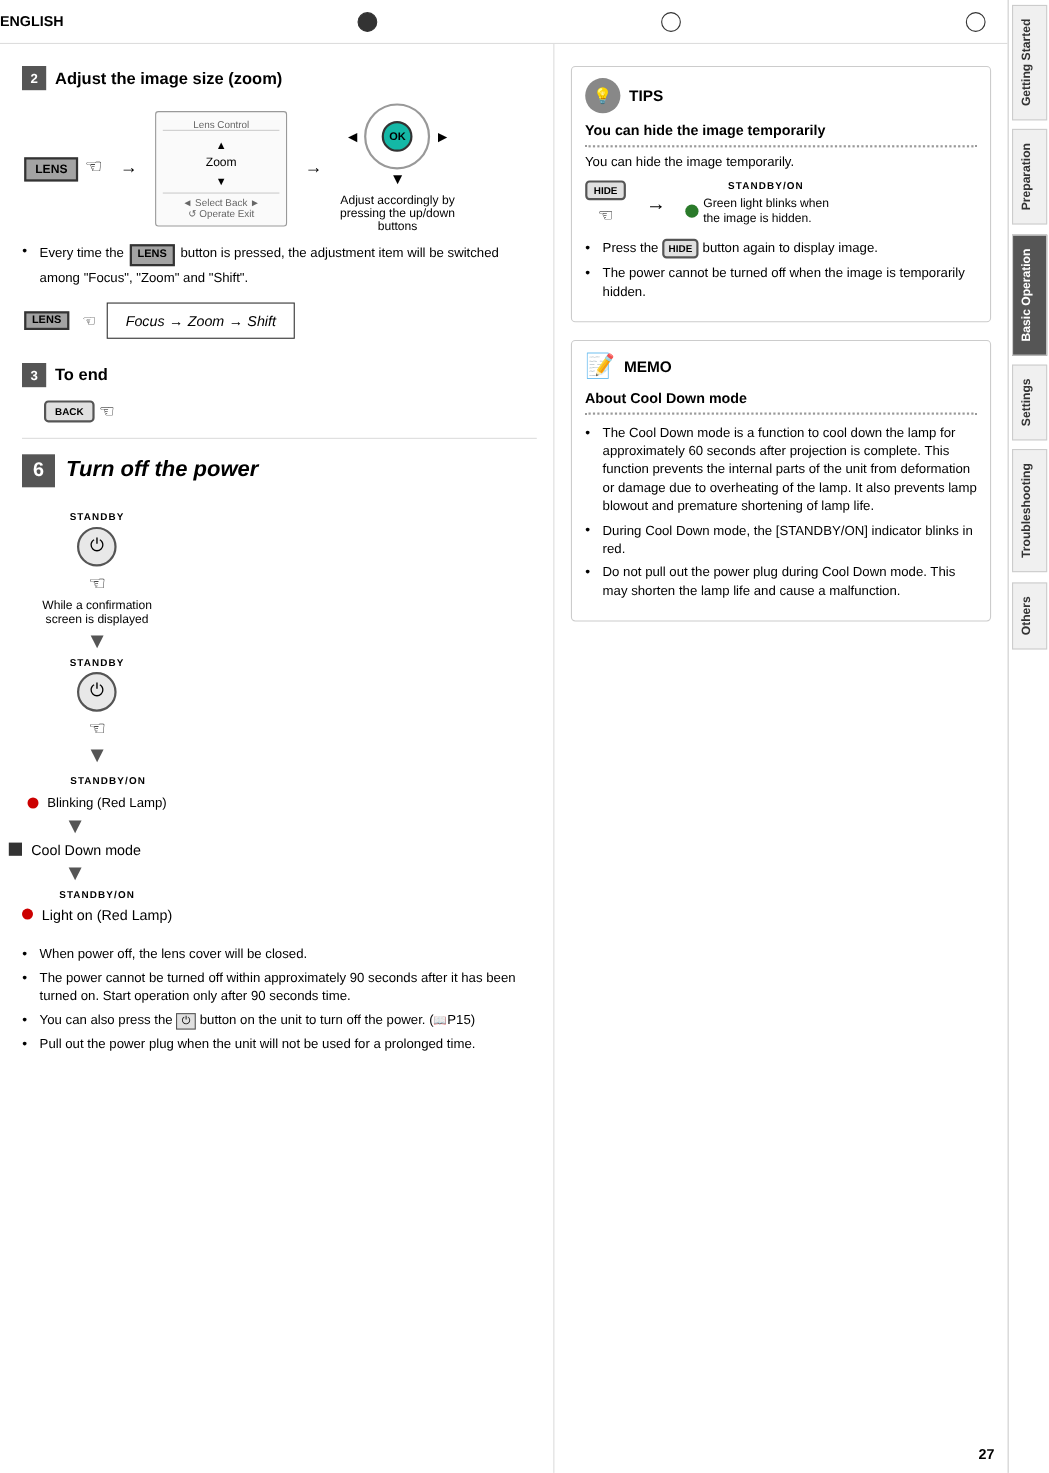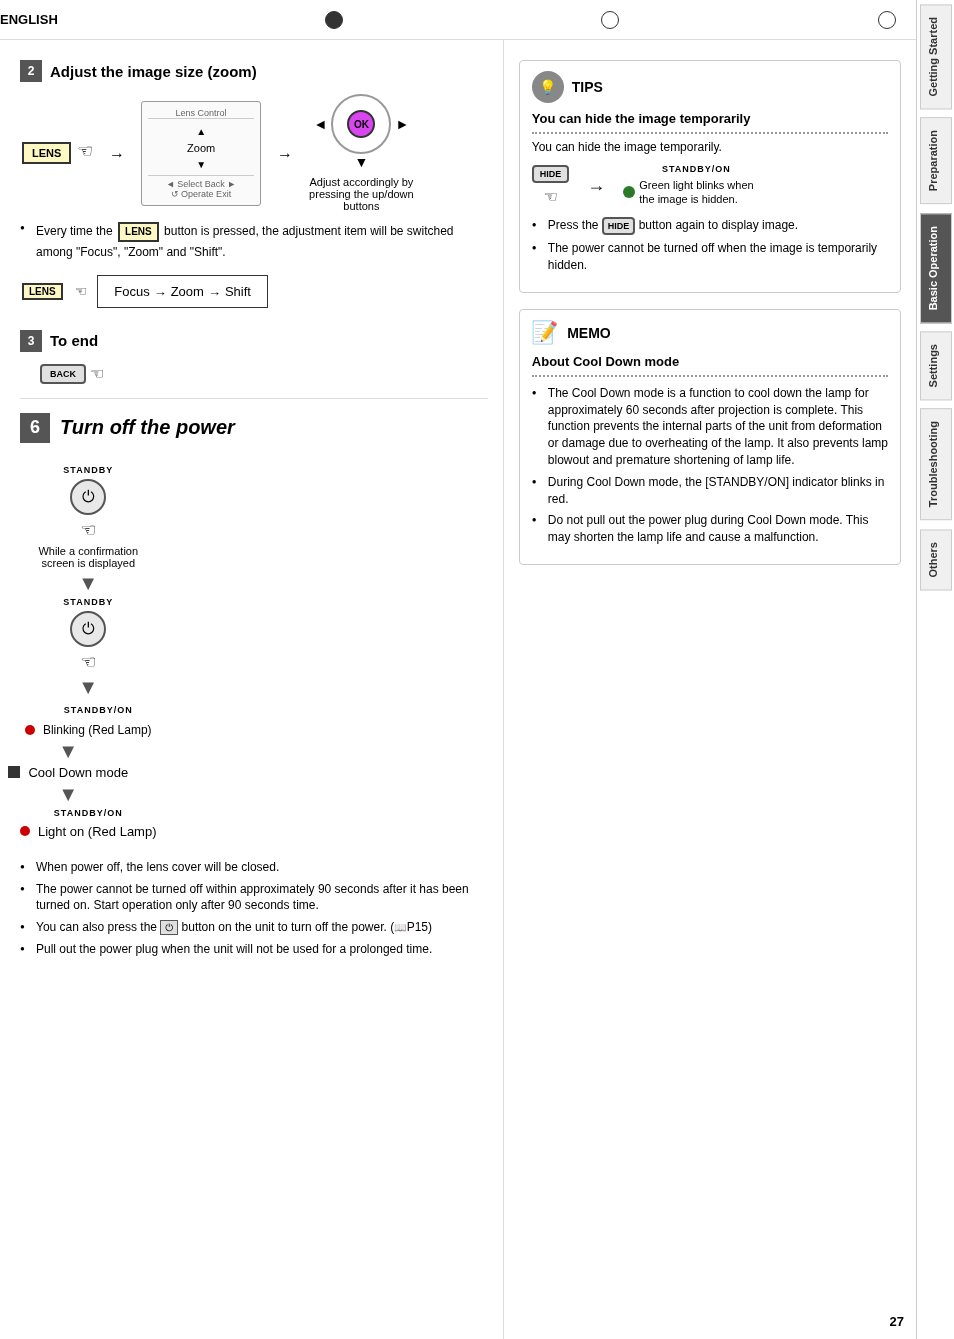--- a/index.html
+++ b/index.html
@@ -167,41 +167,41 @@
       top: 2px;
     }
 
     
     .lens-btn {
       display: inline-block;
       border: 2px solid #333;
       padding: 3px 8px;
       font-size: 11px;
       font-weight: bold;
-      background: #fef9c3;
+      background: #a3a3a3;
       margin: 2px;
     }
 
     
     .ok-btn-container {
       display: inline-flex;
       align-items: center;
       justify-content: center;
       width: 60px;
       height: 60px;
       border-radius: 50%;
       border: 2px solid #999;
       position: relative;
     }
     .ok-btn-inner {
       width: 28px;
       height: 28px;
       border-radius: 50%;
       border: 2px solid #333;
-      background: #d946ef;
+      background: #14b8a6;
       display: flex;
       align-items: center;
       justify-content: center;
       font-size: 10px;
       font-weight: bold;
     }
 
     
     .arrow-right {
       display: inline-block;
@@ -211,20 +211,21 @@
 
     
     .focus-shift-box {
       border: 1px solid #333;
       padding: 8px 16px;
       display: inline-flex;
       align-items: flex-start;
       gap: 4px;
       font-size: 13px;
       margin: 6px 0;
+      font-style: italic;
     }
 
     
     .standby-diagram {
       display: flex;
       flex-direction: column;
       align-items: center;
       margin: 10px 0;
       gap: 4px;
     }

